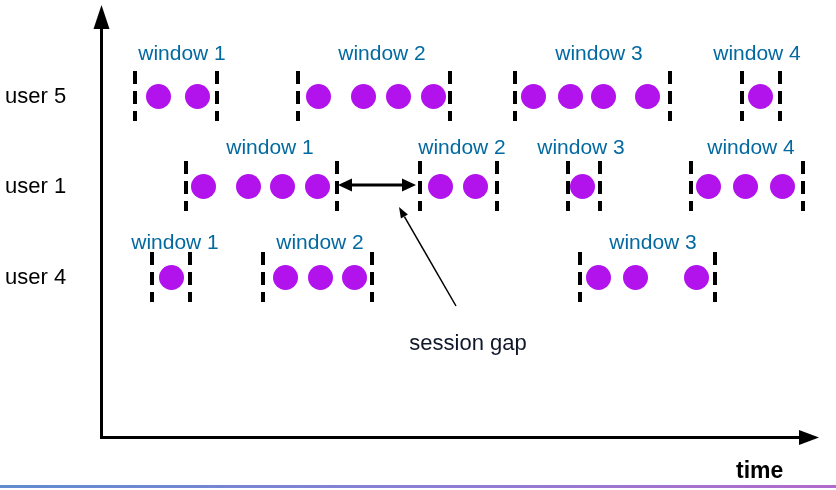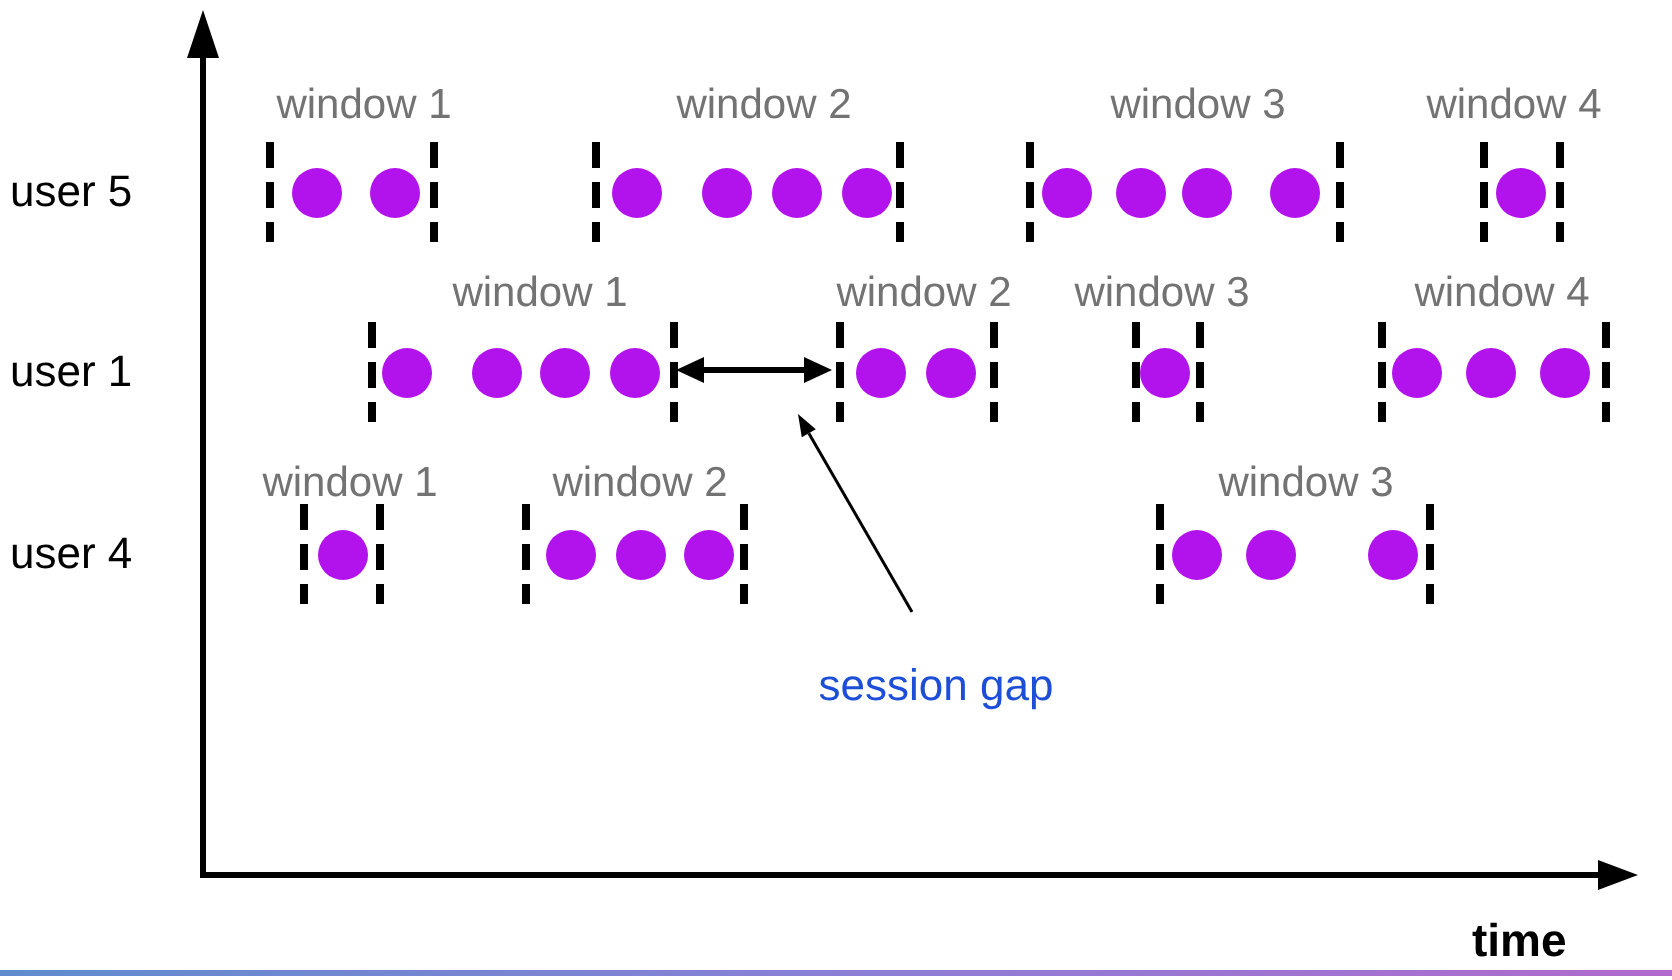--- a/index.html
+++ b/index.html
@@ -8,30 +8,30 @@
     background: #ffffff; overflow: hidden;
     font-family: "Liberation Sans", sans-serif;
   }
   #axes-layer { position: absolute; left: 0; top: 0; width: 836px; height: 490px; }
   .row-label {
     position: absolute; left: 5px; transform: translateY(-50%);
     font-size: 22px; color: #000; white-space: nowrap;
   }
   .win-label {
     position: absolute; transform: translate(-50%, -50%);
-    font-size: 21px; color: #737373; white-space: nowrap;
+    font-size: 21px; color: #0369a1; white-space: nowrap;
   }
   .dash {
     position: absolute; width: 4px; height: 50px;
     background: repeating-linear-gradient(to bottom, #000 0 13px, transparent 13px 20px);
   }
   .dot { position: absolute; width: 25px; height: 25px; border-radius: 50%; }
   .session-gap-label {
     position: absolute; left: 468px; top: 343px; transform: translate(-50%, -50%);
-    font-size: 22px; color: #1d4ed8; white-space: nowrap;
+    font-size: 22px; color: #0f172a; white-space: nowrap;
   }
   .time-label {
     position: absolute; left: 736px; top: 457px; z-index: 2;
     font-size: 23px; font-weight: bold; color: #000;
   }
   .watermark {
     position: absolute; right: 24px; top: 461px; z-index: 1;
     font-size: 16px; white-space: nowrap;
   }
   .footer-bar { position: absolute; left: 0; top: 485px; width: 836px; height: 3px; }

